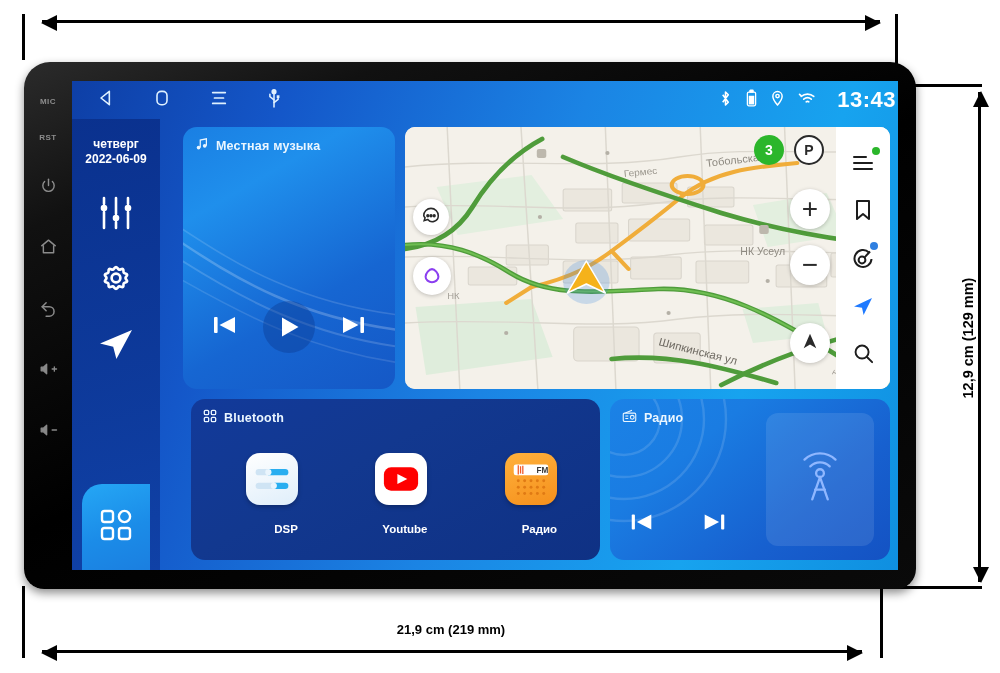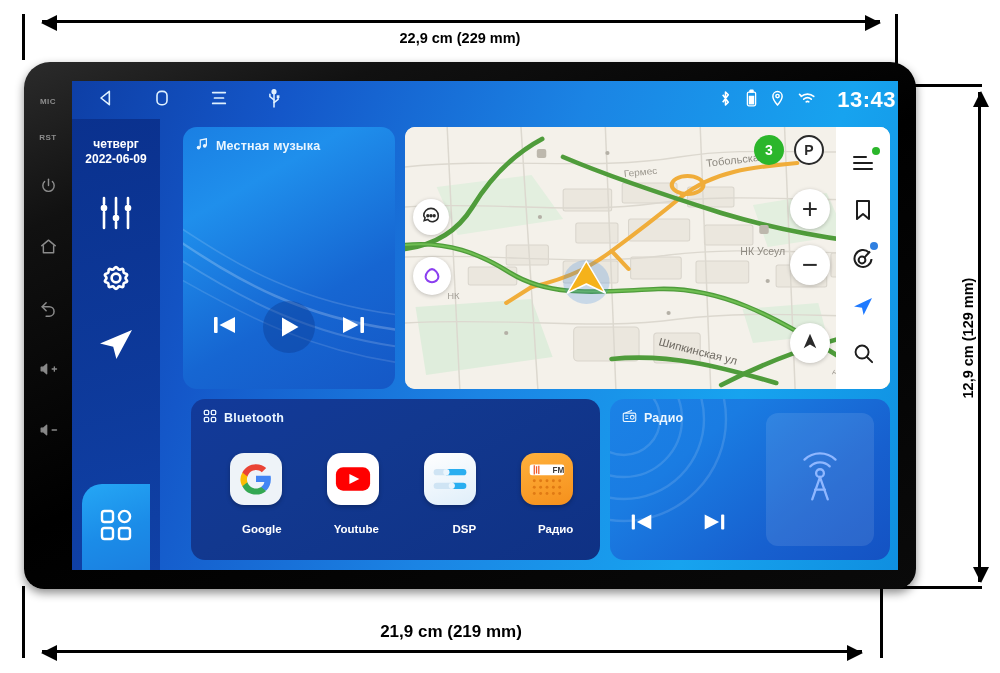--- a/index.html
+++ b/index.html
@@ -225,31 +225,30 @@
   .icon-btn { cursor:pointer; }
 </style>
 </head>
 <body>
 
 <div id="root">
 
   <div class="tick" style="left:22px; top:14px; width:3px; height:46px;"></div>
   <div class="tick" style="left:895px; top:14px; width:3px; height:60px;"></div>
   <div class="arrow-h" style="left:42px; top:20px; width:838px;"></div>
-  <div class="dim-label" style="left:0; top:30px; width:920px; text-align:center; font-size:14.5px;">22,9 cm (229 mm)</div>
 
   <div class="tick" style="left:898px; top:84px; width:84px; height:3px;"></div>
   <div class="tick" style="left:880px; top:586px; width:102px; height:3px;"></div>
   <div class="arrow-v" style="left:978px; top:92px; height:490px;"></div>
   <div class="dim-label vert-text" style="left:848px; top:330px; width:240px; text-align:center; font-size:14.5px;">12,9 cm (129 mm)</div>
 
   <div class="tick" style="left:22px; top:586px; width:3px; height:72px;"></div>
   <div class="tick" style="left:880px; top:586px; width:3px; height:72px;"></div>
   <div class="arrow-h" style="left:42px; top:650px; width:820px;"></div>
-  <div class="dim-label" style="left:0; top:622px; width:902px; text-align:center; font-size:17px;">21,9 cm (219 mm)</div>
+  <div class="dim-label" style="left:0; top:622px; width:902px; text-align:center; font-size:13px;">21,9 cm (219 mm)</div>
 
   <div id="device">
 
     <div id="bezel-left">
       <div class="bz-txt">MIC</div>
       <div class="bz-txt">RST</div>
 
       <div class="bz-ico">
         <svg width="17" height="17" viewBox="0 0 24 24" fill="none" stroke="#d8d8d8" stroke-width="2" stroke-linecap="round">
           <path d="M12 3v9"></path>
@@ -590,54 +589,43 @@
                   <rect x="9.5" y="1.5" width="5" height="5" rx="1.4"></rect>
                   <rect x="1.5" y="9.5" width="5" height="5" rx="1.4"></rect>
                   <rect x="9.5" y="9.5" width="5" height="5" rx="1.4"></rect>
                 </svg>
               </span>
               <span>Bluetooth</span>
             </div>
 
             <div id="apps-row">
 
-              <div class="app">
-                <div class="app-ico" style="background:#eef3f8;">
-                  <svg width="34" height="34" viewBox="0 0 48 48">
-                    <path fill="#4285F4" d="M45 24c0-1.6-.15-3.1-.4-4.6H24v8.8h11.8c-.5 2.7-2 5-4.3 6.6v5.5h7c4.1-3.8 6.5-9.4 6.5-16.3z"></path>
-                    <path fill="#34A853" d="M24 46c5.8 0 10.7-1.9 14.3-5.2l-7-5.5c-1.9 1.3-4.4 2.1-7.3 2.1-5.6 0-10.4-3.8-12.1-8.9H4.7v5.6C8.3 41.3 15.6 46 24 46z"></path>
-                    <path fill="#FBBC05" d="M11.9 28.5c-.4-1.3-.7-2.6-.7-4s.3-2.8.7-4v-5.6H4.7A22 22 0 0 0 2 24.5c0 3.5.85 6.9 2.7 9.6l7.2-5.6z"></path>
-                    <path fill="#EA4335" d="M24 11.4c3.2 0 6 1.1 8.2 3.2l6.2-6.2C34.7 4.9 29.8 3 24 3 15.6 3 8.3 7.7 4.7 14.9l7.2 5.6c1.7-5.1 6.5-9.1 12.1-9.1z"></path>
-                  </svg>
-                </div>
-                <div class="app-lbl">Google</div>
-              </div>
-
-              <div class="app">
-                <div class="app-ico" style="background:#ffffff;">
-                  <svg width="36" height="26" viewBox="0 0 40 28">
-                    <rect x="1" y="1" width="38" height="26" rx="8" fill="#FF0000"></rect>
-                    <path d="M16 8.5 27 14l-11 5.5z" fill="#fff"></path>
-                  </svg>
-                </div>
-                <div class="app-lbl">Youtube</div>
-              </div>
 
               <div class="app">
                 <div class="app-ico" style="background:linear-gradient(160deg,#ffffff,#dfeefa);">
                   <svg width="40" height="34" viewBox="0 0 44 36">
                     <rect x="4" y="7" width="22" height="7" rx="3.5" fill="#cfe4f4"></rect>
                     <rect x="16" y="7" width="24" height="7" rx="3.5" fill="#29aef0"></rect>
                     <circle cx="18" cy="10.5" r="3.4" fill="#eaf5fd"></circle>
                     <rect x="4" y="22" width="22" height="7" rx="3.5" fill="#cfe4f4"></rect>
                     <rect x="22" y="22" width="18" height="7" rx="3.5" fill="#29aef0"></rect>
                     <circle cx="24" cy="25.5" r="3.4" fill="#eaf5fd"></circle>
                   </svg>
                 </div>
                 <div class="app-lbl">DSP</div>
+              </div>
+
+              <div class="app">
+                <div class="app-ico" style="background:#ffffff;">
+                  <svg width="36" height="26" viewBox="0 0 40 28">
+                    <rect x="1" y="1" width="38" height="26" rx="8" fill="#FF0000"></rect>
+                    <path d="M16 8.5 27 14l-11 5.5z" fill="#fff"></path>
+                  </svg>
+                </div>
+                <div class="app-lbl">Youtube</div>
               </div>
 
               <div class="app">
                 <div class="app-ico" style="background:linear-gradient(160deg,#ffb13c,#f5901c);">
                   <svg width="44" height="40" viewBox="0 0 48 44">
                     <rect x="5" y="6" width="38" height="12" rx="2.5" fill="#fff"></rect>
                     <path d="M10 7v10M12.5 8v8M15 7.5v9" stroke="#f05a28" stroke-width="1.4"></path>
                     <text x="30" y="15.5" font-family="Liberation Sans, sans-serif" font-size="9" font-weight="bold" fill="#3a3a3a">FM</text>
                     <g fill="#e07a14">
                       <circle cx="10" cy="24" r="1.6"></circle>

